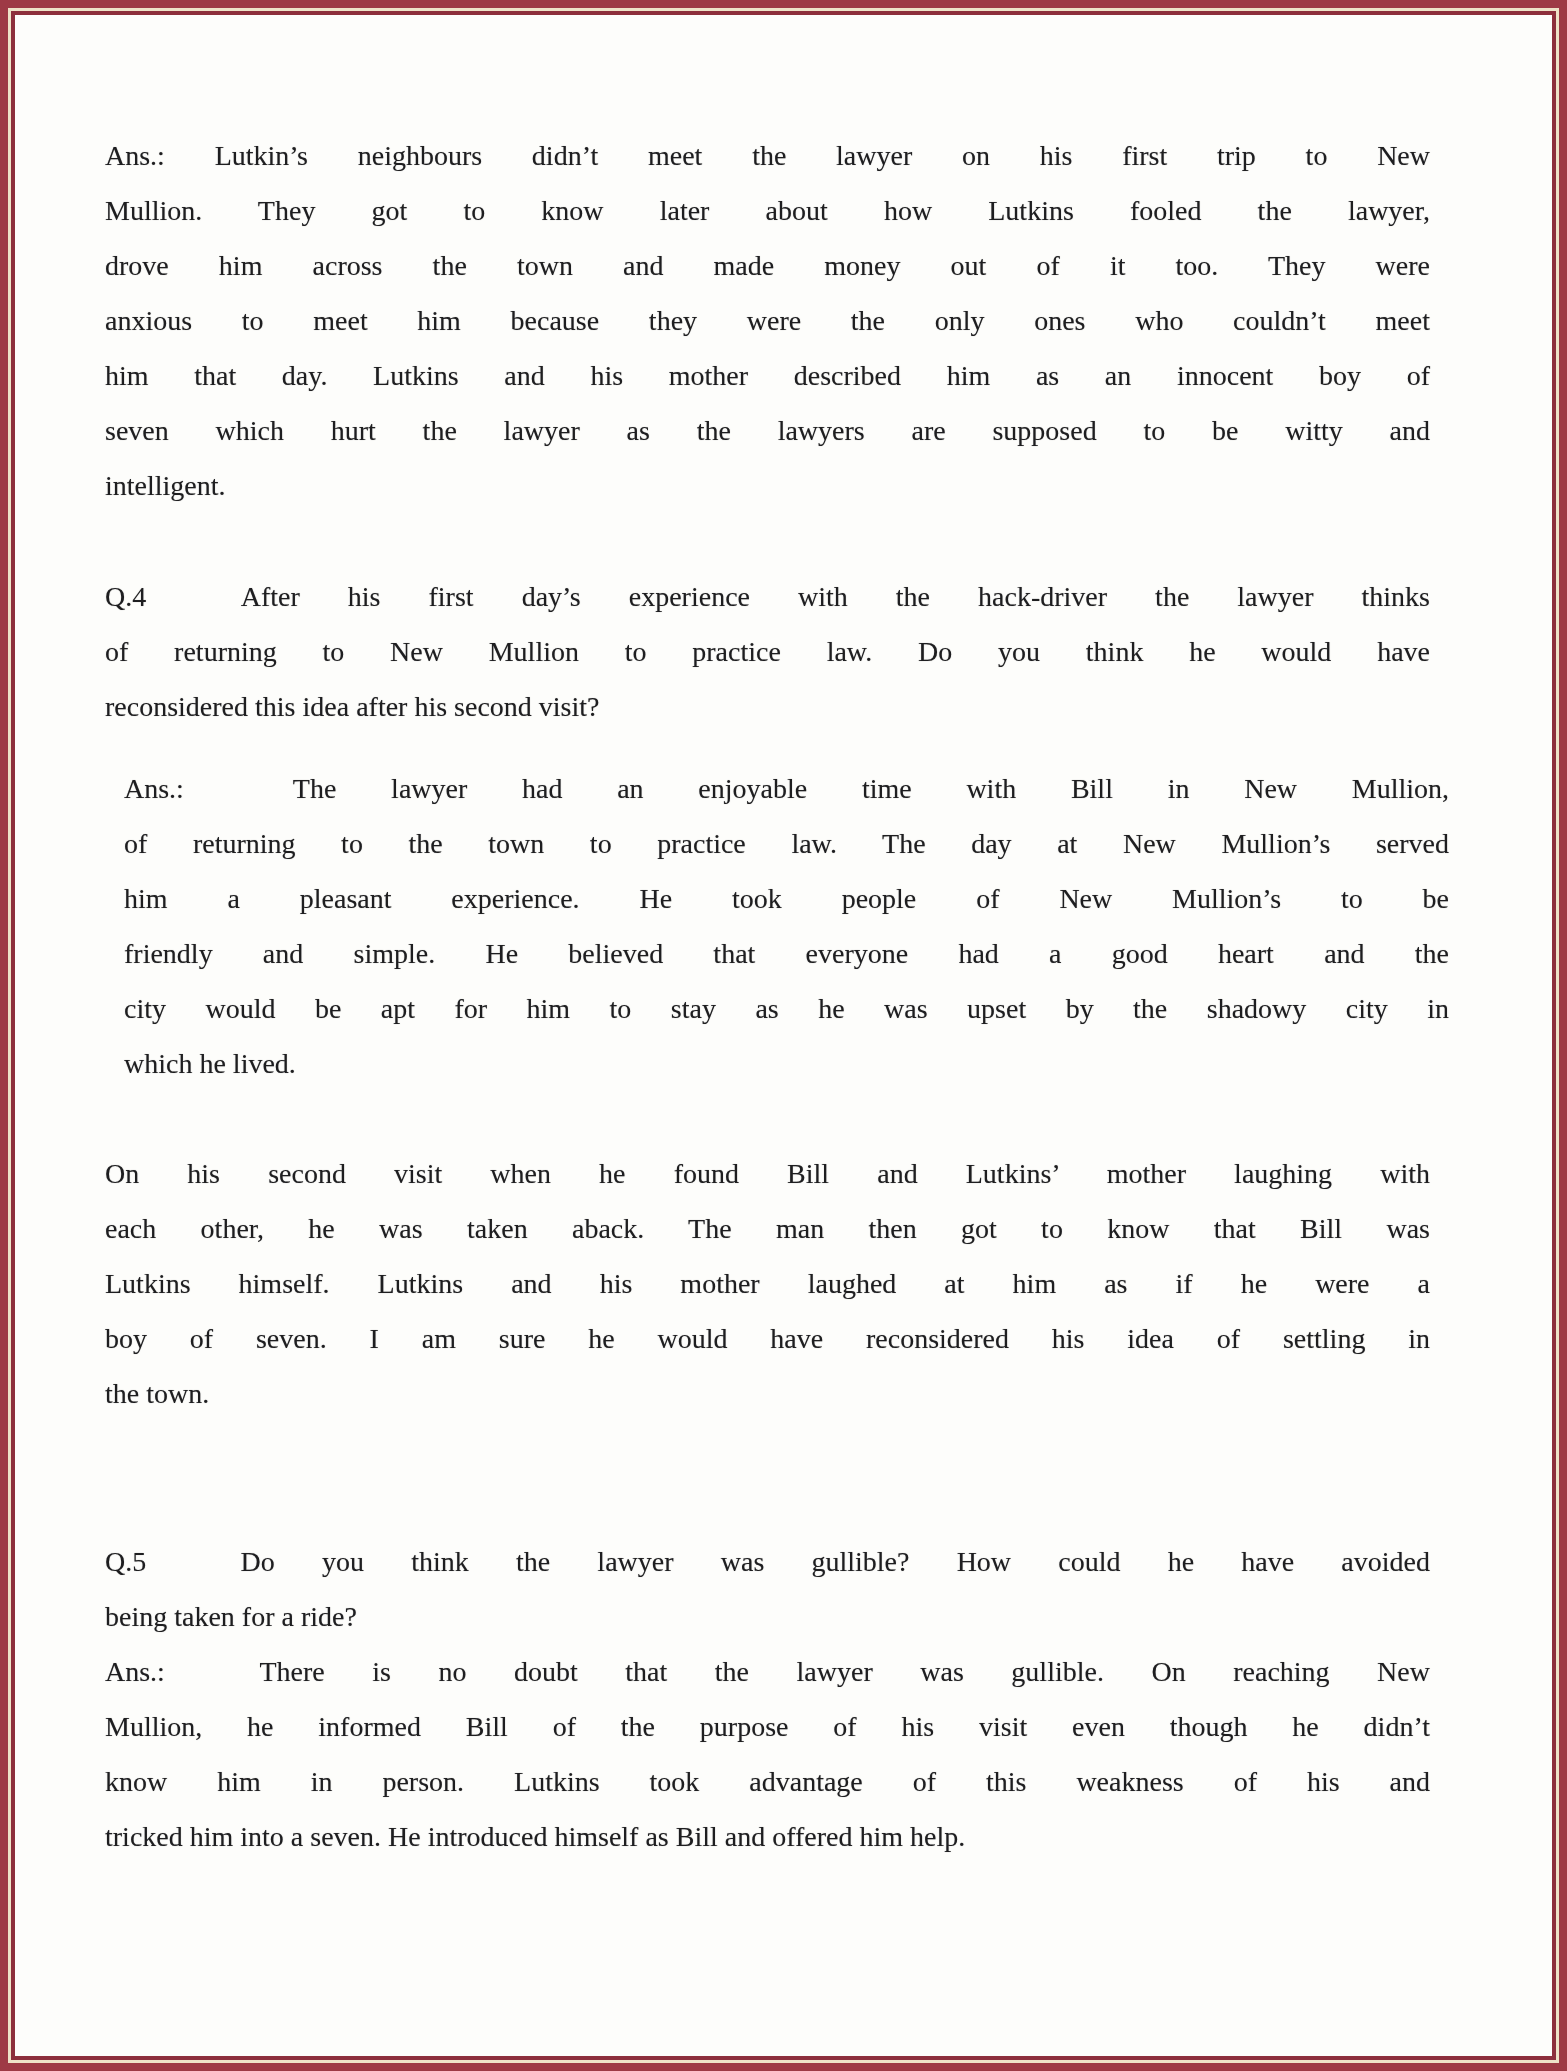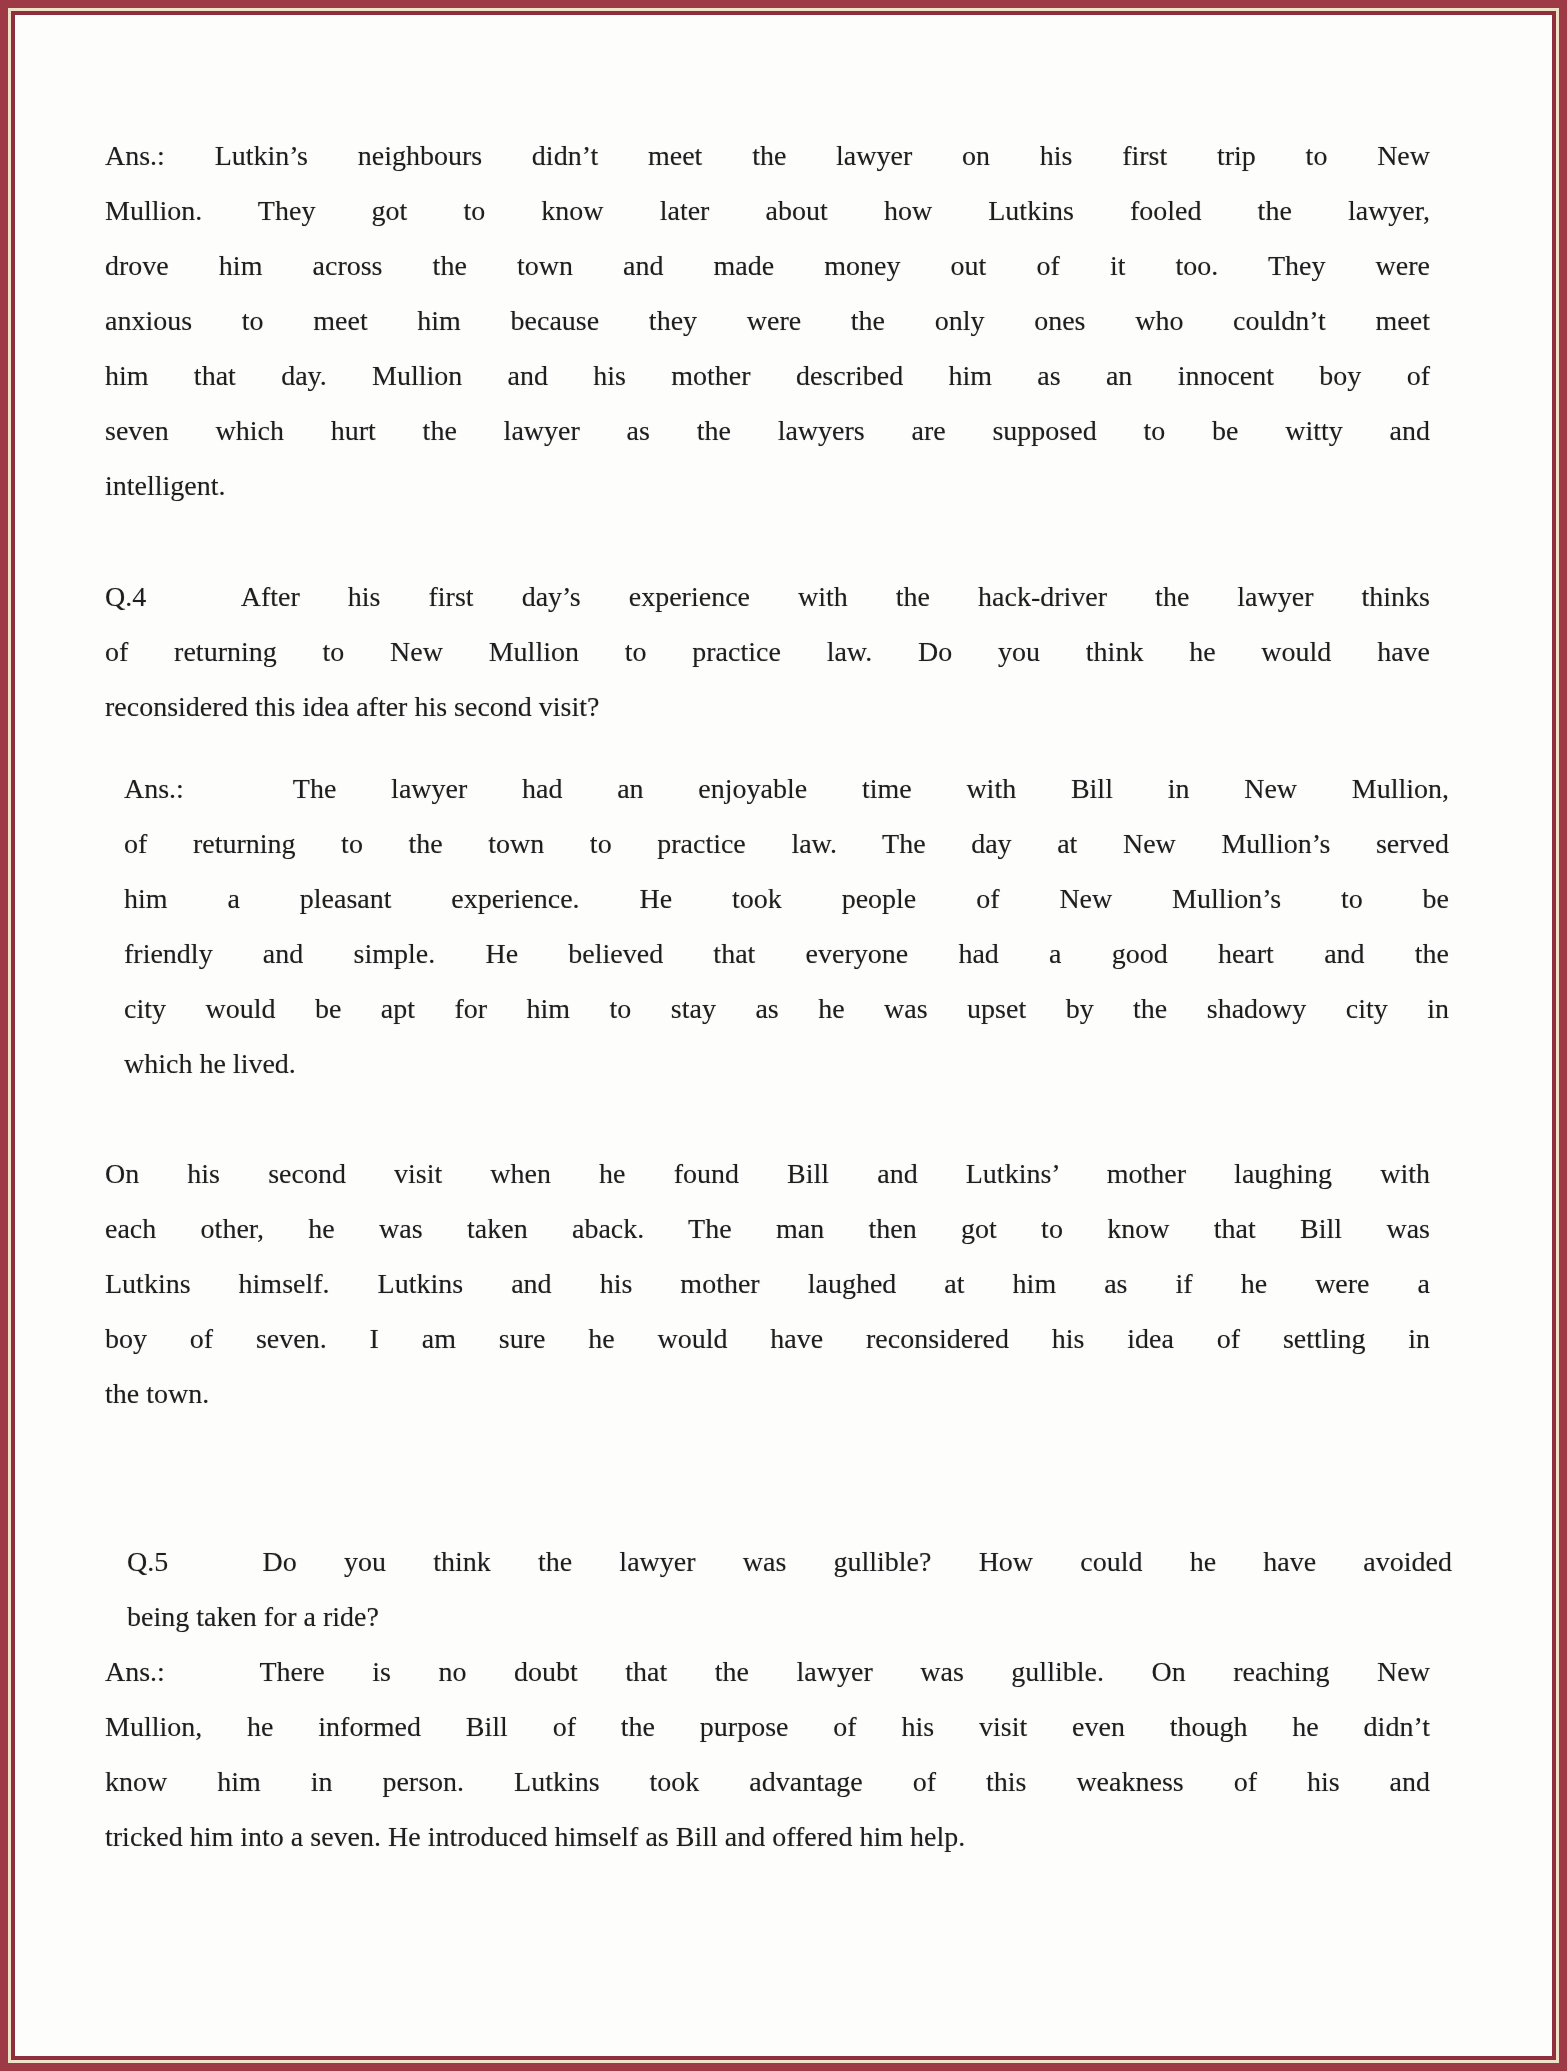--- a/index.html
+++ b/index.html
@@ -51,37 +51,37 @@
     white-space: normal;
   }
   .line:last-child {
     text-align-last: left;   
   }
   
   .block-answer-q3   { top: 113px; }
   .block-question-q4 { top: 554px; }
   .block-answer-q4a  { top: 746px; margin-left: 19px; }
   .block-answer-q4b  { top: 1131px; }
-  .block-question-q5 { top: 1519px; margin-left: 22px; }
+  .block-question-q5 { top: 1519px; }
   .block-answer-q5   { top: 1629px; }
 </style>
 </head>
 <body>
 
 <div class="frame-outer">
   <div class="frame-stripe"></div>
   <div class="frame-inner"></div>
   <div class="page">
 
     <section class="block block-answer-q3">
         <div class="line">Ans.: Lutkin’s neighbours didn’t meet the lawyer on his first trip to New</div>
         <div class="line">Mullion. They got to know later about how Lutkins fooled the lawyer,</div>
         <div class="line">drove him across the town and made money out of it too. They were</div>
         <div class="line">anxious to meet him because they were the only ones who couldn’t meet</div>
-        <div class="line">him that day. Mullion and his mother described him as an innocent boy of</div>
+        <div class="line">him that day. Lutkins and his mother described him as an innocent boy of</div>
         <div class="line">seven which hurt the lawyer as the lawyers are supposed to be witty and</div>
         <div class="line">intelligent.</div>
       </section>
 
     <section class="block block-question-q4">
         <div class="line">Q.4&nbsp; After his first day’s experience with the hack-driver the lawyer thinks</div>
         <div class="line">of returning to New Mullion to practice law. Do you think he would have</div>
         <div class="line">reconsidered this idea after his second visit?</div>
       </section>
 

